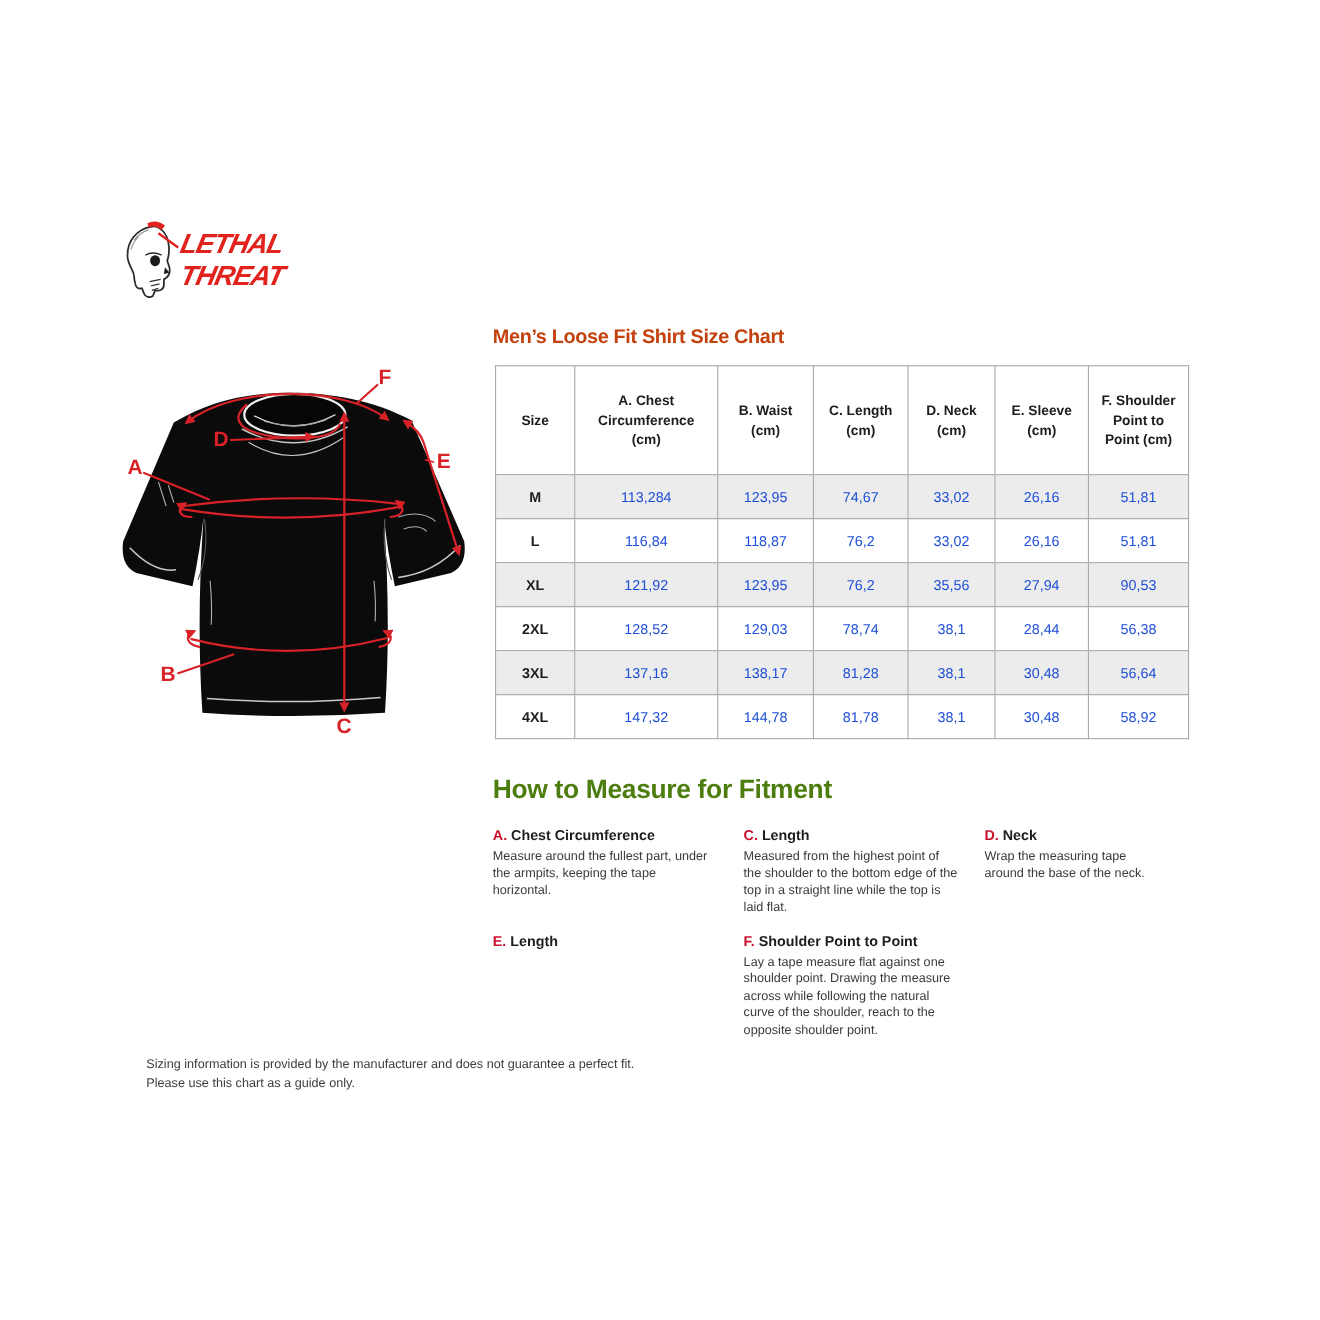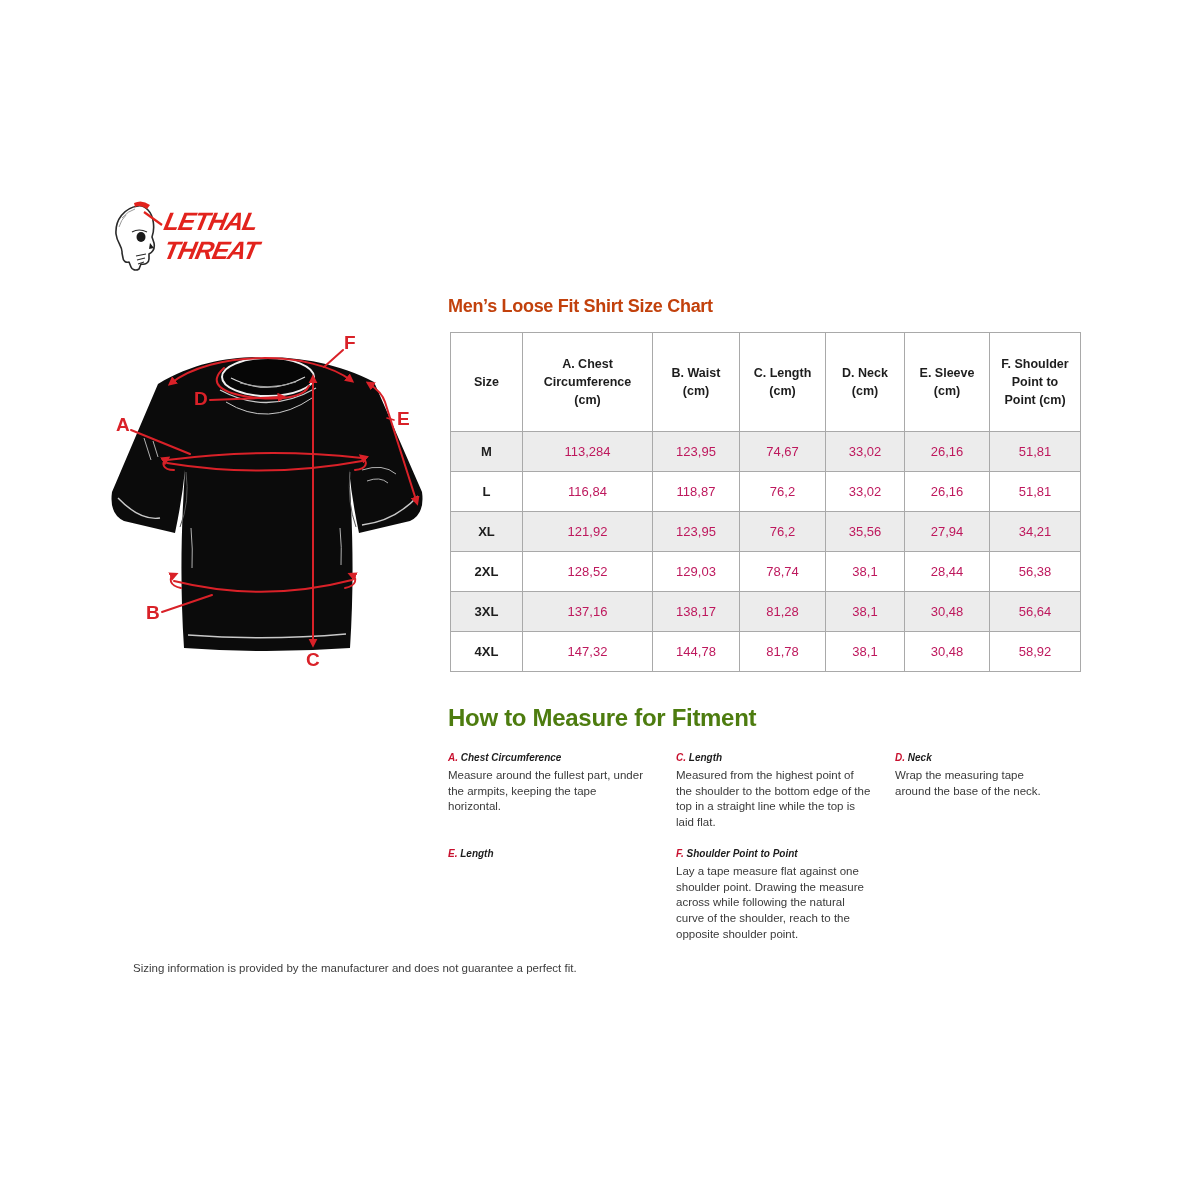--- a/index.html
+++ b/index.html
@@ -15,29 +15,29 @@
   .diag-label { font-weight:700; font-size:19px; fill:#d92128; }
 
   
   .content { position:absolute; left:448px; top:296px; width:640px; }
   h1.title { font-size:18px; font-weight:700; color:#c2410c; letter-spacing:-0.3px; }
 
   table.size-chart { border-collapse:collapse; table-layout:fixed; width:630px;
     margin-left:2px; margin-top:15px; }
   .size-chart th, .size-chart td { border:1px solid #a9a9a9; text-align:center; vertical-align:middle; }
   .size-chart th { height:99px; font-size:12.5px; font-weight:700; color:#1d1d1d; line-height:1.45; padding:0 9px; background:#fff; }
-  .size-chart td { height:40px; font-size:13px; color:#be185d; }
+  .size-chart td { height:40px; font-size:13px; color:#1d4ed8; }
   .size-chart tbody tr:nth-child(odd) td { background:#ececec; }
   .size-chart td.size-col { font-weight:700; color:#1d1d1d; }
 
   h2.howto-title { font-size:24px; font-weight:700; color:#4d7c0f; letter-spacing:-0.3px; margin-top:32px; }
 
   .how-grid { display:grid; grid-template-columns:228px 219px 190px; margin-top:20px; }
   .how-item { min-height:96px; padding-right:24px; }
-  .how-item h3 { font-size:10px; font-weight:700; color:#1d1d1d; line-height:1.2;font-style:italic; }
+  .how-item h3 { font-size:13px; font-weight:700; color:#1d1d1d; line-height:1.2; }
   .how-item h3 .letter { color:#c8102e; }
   .how-item p { margin-top:4px; font-size:11.5px; line-height:1.36; color:#3a3a3a; }
 
   .footer { position:absolute; left:115px; top:960px; font-size:11.5px; line-height:1.45; color:#3d3d3d;margin-left:18px; }
 </style>
 </head>
 <body>
 
 <div class="page">
 
@@ -177,21 +177,21 @@
           <td>26,16</td>
           <td>51,81</td>
         </tr>
         <tr>
           <td class="size-col">XL</td>
           <td>121,92</td>
           <td>123,95</td>
           <td>76,2</td>
           <td>35,56</td>
           <td>27,94</td>
-          <td>34,21</td>
+          <td>90,53</td>
         </tr>
         <tr>
           <td class="size-col">2XL</td>
           <td>128,52</td>
           <td>129,03</td>
           <td>78,74</td>
           <td>38,1</td>
           <td>28,44</td>
           <td>56,38</td>
         </tr>
@@ -236,15 +236,16 @@
       </div>
       <div class="how-item">
         <h3><span class="letter">F.</span> <span>Shoulder Point to Point</span></h3>
         <p>Lay a tape measure flat against one shoulder point. Drawing the measure across while following the natural curve of the shoulder, reach to the opposite shoulder point.</p>
       </div>
     </div>
   </div>
 
   <div class="footer">
     <div>Sizing information is provided by the manufacturer and does not guarantee a perfect fit.</div>
+    <div>Please use this chart as a guide only.</div>
   </div>
 
 </div>
 
 </body></html>

